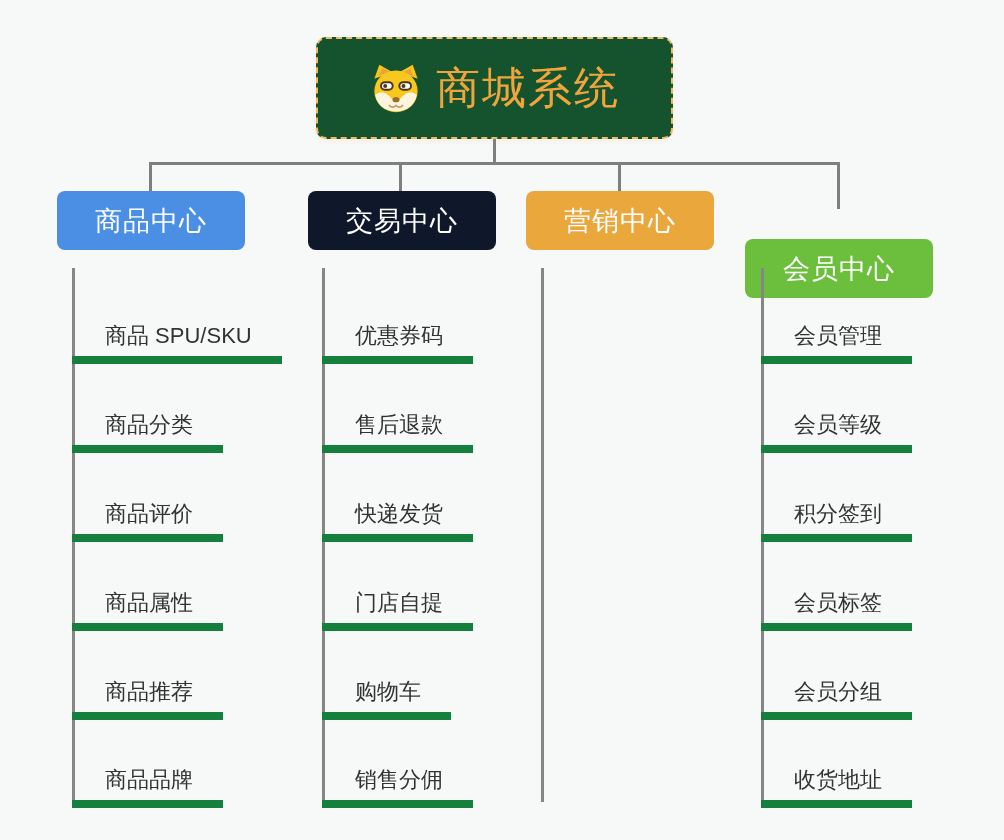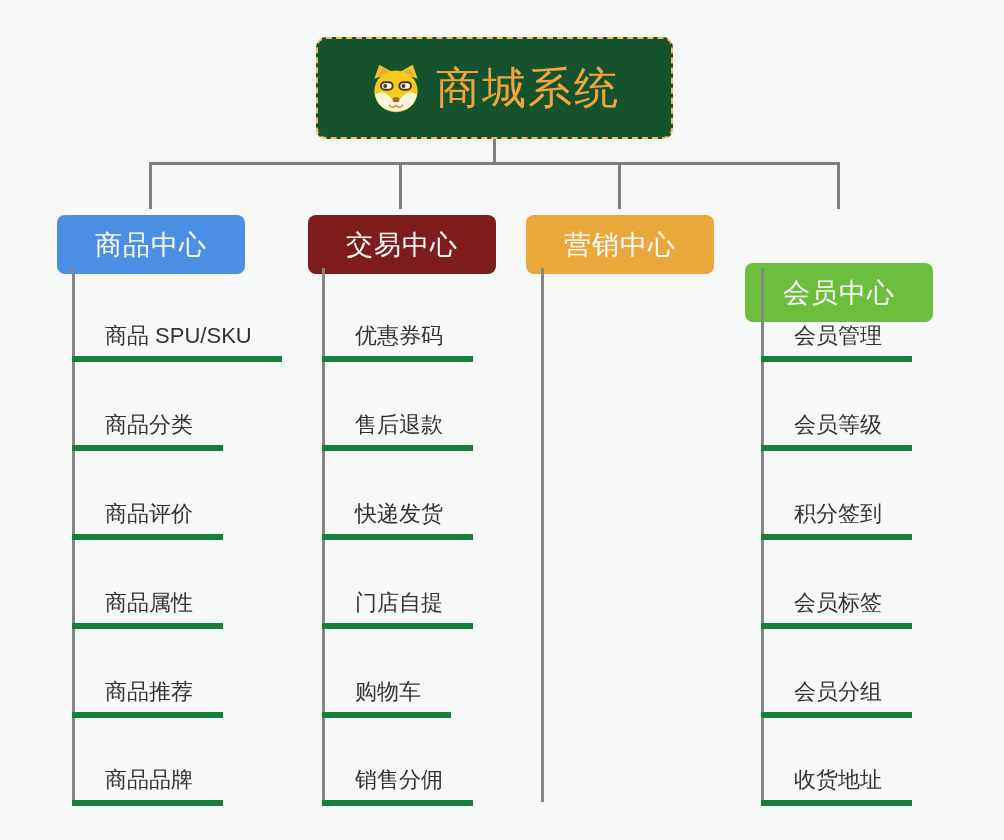--- a/index.html
+++ b/index.html
@@ -31,39 +31,39 @@
   }
   .dog{display:flex;align-items:center;}
   
   .line{position:absolute;background:#7f7f7f;}
   .stem{left:493px;top:139px;width:3px;height:24px;}
   .hline{left:149px;top:162px;width:691px;height:3px;}
   .drop{top:163px;width:3px;height:46px;}
   #drop0{left:149px}#drop1{left:399px}#drop2{left:618px}#drop3{left:837px}
   
   .hdr{
-    position:absolute;top:215px;width:188px;height:59px;
+    position:absolute;top:191px;width:188px;height:59px;
     border-radius:8px;
     color:#ffffff;font-size:27px;
     display:flex;align-items:center;justify-content:center;
     letter-spacing:1px;
     cursor:default;
   }
   #hdr0{left:57px}#hdr1{left:308px}#hdr2{left:526px}#hdr3{left:745px}
   
   .trunk{position:absolute;top:268px;width:3px;height:534px;background:#868686;}
   #trunk0{left:72px}#trunk1{left:322px}#trunk2{left:541px}#trunk3{left:761px}
   
   .items{position:absolute;top:268px;width:240px;height:540px;}
   #items0{left:72px}#items1{left:322px}#items2{left:541px}#items3{left:761px}
   .item{
     position:absolute;left:0;
     white-space:nowrap;
     padding:0 30px 7px 33px;
-    border-bottom:6px solid #15803d;
+    border-bottom:8px solid #15803d;
     font-size:22px;line-height:26px;
     color:#333333;
     cursor:default;
   }
   .item:nth-child(1){top:55px}
   .item:nth-child(2){top:144px}
   .item:nth-child(3){top:233px}
   .item:nth-child(4){top:322px}
   .item:nth-child(5){top:411px}
   .item:nth-child(6){top:499px}
@@ -94,21 +94,21 @@
   </div>
 
   <div class="line stem"></div>
   <div class="line hline"></div>
   <div class="line drop" id="drop0"></div>
   <div class="line drop" id="drop1"></div>
   <div class="line drop" id="drop2"></div>
   <div class="line drop" id="drop3"></div>
 
   <div class="hdr" id="hdr0" style="background-color: rgb(74, 143, 228);">商品中心</div>
-  <div class="hdr" id="hdr1" style="background-color: #7f1d1d;">交易中心</div>
+  <div class="hdr" id="hdr1" style="background-color: #0f172a;">交易中心</div>
   <div class="hdr" id="hdr2" style="background-color: rgb(234, 167, 60);">营销中心</div>
   <div class="hdr" id="hdr3" style="background-color: rgb(108, 190, 61); margin-top: 48px;">会员中心</div>
 
   <div class="trunk" id="trunk0"></div>
   <div class="trunk" id="trunk1"></div>
   <div class="trunk" id="trunk2"></div>
   <div class="trunk" id="trunk3"></div>
 
   <div class="items" id="items0">
     <div class="item">商品 SPU/SKU</div>

